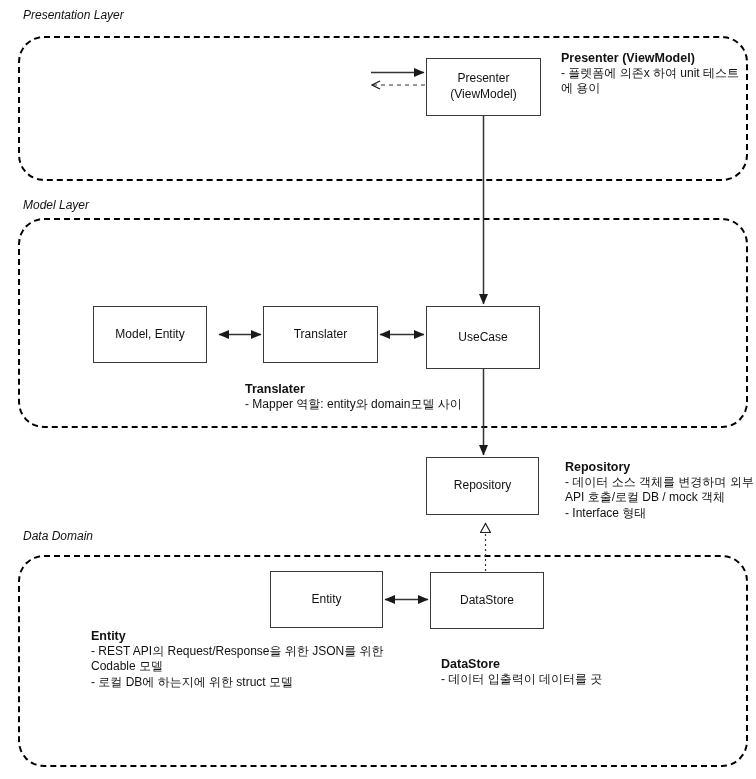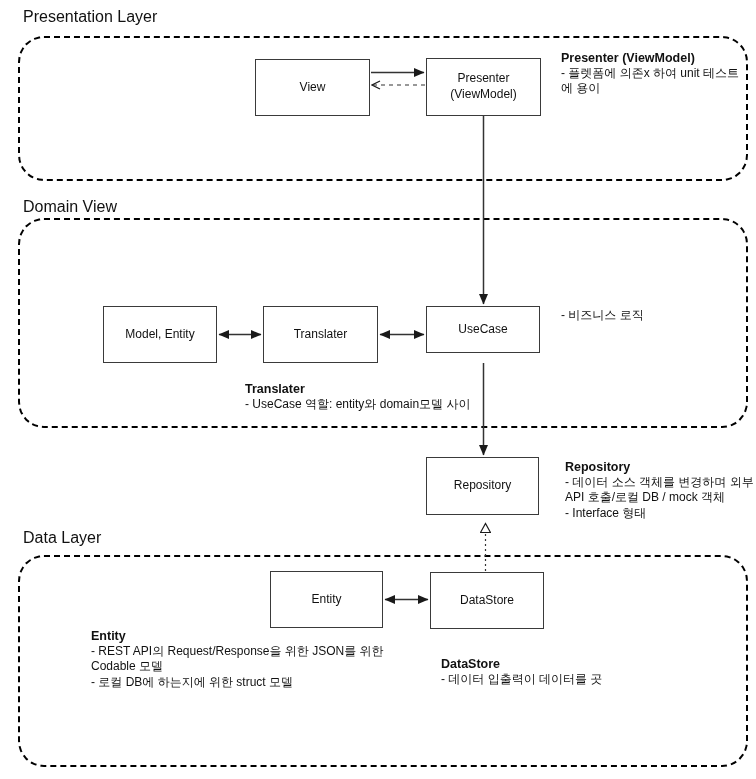--- a/index.html
+++ b/index.html
@@ -13,24 +13,25 @@
   }
   .layer{
     position:absolute;
     border:2px dashed #000000;
     border-radius:26px;
     background:transparent;
     z-index:0;
   }
   .layer-label{
     position:absolute;
-    font-size:16px;
+    font-size:12px;
     color:#111111;
     white-space:nowrap;
     z-index:2;
+    font-style:italic;
   }
   .box{
     position:absolute;
     background:#ffffff;
     border:1.5px solid #3a3a3a;
     display:flex;
     align-items:center;
     justify-content:center;
     text-align:center;
     font-size:12px;
@@ -64,22 +65,22 @@
 </head>
 <body>
 
 <div id="canvas">
 
   <div class="layer" style="left:18px;top:36px;width:726px;height:141px"></div>
   <div class="layer" style="left:18px;top:218px;width:726px;height:206px"></div>
   <div class="layer" style="left:18px;top:555px;width:726px;height:208px"></div>
 
   <div class="layer-label" style="left:23px;top:8px">Presentation Layer</div>
-  <div class="layer-label" style="left:23px;top:198px">Domain View</div>
-  <div class="layer-label" style="left:23px;top:529px">Data Layer</div>
+  <div class="layer-label" style="left:23px;top:198px">Model Layer</div>
+  <div class="layer-label" style="left:23px;top:529px">Data Domain</div>
 
   <svg class="wires" width="756" height="779" viewBox="0 0 756 779">
     <defs>
       <marker id="mFilled" markerWidth="11" markerHeight="9" refX="10" refY="4.5" orient="auto-start-reverse" markerUnits="userSpaceOnUse">
         <path d="M0,0 L10.5,4.5 L0,9 Z" fill="#1a1a1a"></path>
       </marker>
       <marker id="mOpenThin" markerWidth="10" markerHeight="10" refX="9" refY="5" orient="auto-start-reverse" markerUnits="userSpaceOnUse">
         <path d="M1,1 L9,5 L1,9" fill="none" stroke="#1a1a1a" stroke-width="1.2"></path>
       </marker>
       <marker id="mHollow" markerWidth="11" markerHeight="11" refX="9" refY="5.5" orient="auto-start-reverse" markerUnits="userSpaceOnUse">
@@ -113,58 +114,54 @@
 
     <g>
       <line x1="485.5" y1="571" x2="485.5" y2="524" stroke="#333333" stroke-width="1.2" stroke-dasharray="2,3" marker-end="url(#mHollow)"></line>
     </g>
 
     <g>
       <line x1="385" y1="599.5" x2="428" y2="599.5" stroke="#333333" stroke-width="1.5" marker-start="url(#mFilled)" marker-end="url(#mFilled)"></line>
     </g>
   </svg>
 
-  <div class="box" style="left:255px;top:59px;width:115px;height:57px">
-    <span>View</span>
-  </div>
   <div class="box" style="left:426px;top:58px;width:115px;height:58px">
     <span>Presenter (ViewModel)</span>
   </div>
-  <div class="box" style="left:103px;top:306px;width:114px;height:57px">
+  <div class="box" style="left:93px;top:306px;width:114px;height:57px">
     <span>Model, Entity</span>
   </div>
   <div class="box" style="left:263px;top:306px;width:115px;height:57px">
     <span>Translater</span>
   </div>
-  <div class="box" style="left:426px;top:306px;width:114px;height:47px">
+  <div class="box" style="left:426px;top:306px;width:114px;height:63px">
     <span>UseCase</span>
   </div>
   <div class="box" style="left:426px;top:457px;width:113px;height:58px">
     <span>Repository</span>
   </div>
   <div class="box" style="left:270px;top:571px;width:113px;height:57px">
     <span>Entity</span>
   </div>
   <div class="box" style="left:430px;top:572px;width:114px;height:57px">
     <span>DataStore</span>
   </div>
 
   <div class="note" style="left:561px;top:50px;width:188px">
     <div class="note-h">Presenter (ViewModel)</div>
     <p>- 플렛폼에 의존x 하여 unit 테스트에 용이</p>
   </div>
 
 
   <div class="note" style="left:245px;top:381px;width:270px">
     <div class="note-h">Translater</div>
-    <p>- UseCase 역할: entity와 domain모델 사이</p>
+    <p>- Mapper 역할: entity와 domain모델 사이</p>
   </div>
 
   <div class="note" style="left:561px;top:308px;width:170px">
-    <p>- 비즈니스 로직</p>
   </div>
 
   <div class="note" style="left:565px;top:459px;width:190px">
     <div class="note-h">Repository</div>
     <p>- 데이터 소스 객체를 변경하며 외부 API 호출/로컬 DB / mock 객체</p>
     <p>- Interface 형태</p>
   </div>
 
   <div class="note" style="left:91px;top:628px;width:302px">
     <div class="note-h">Entity</div>

